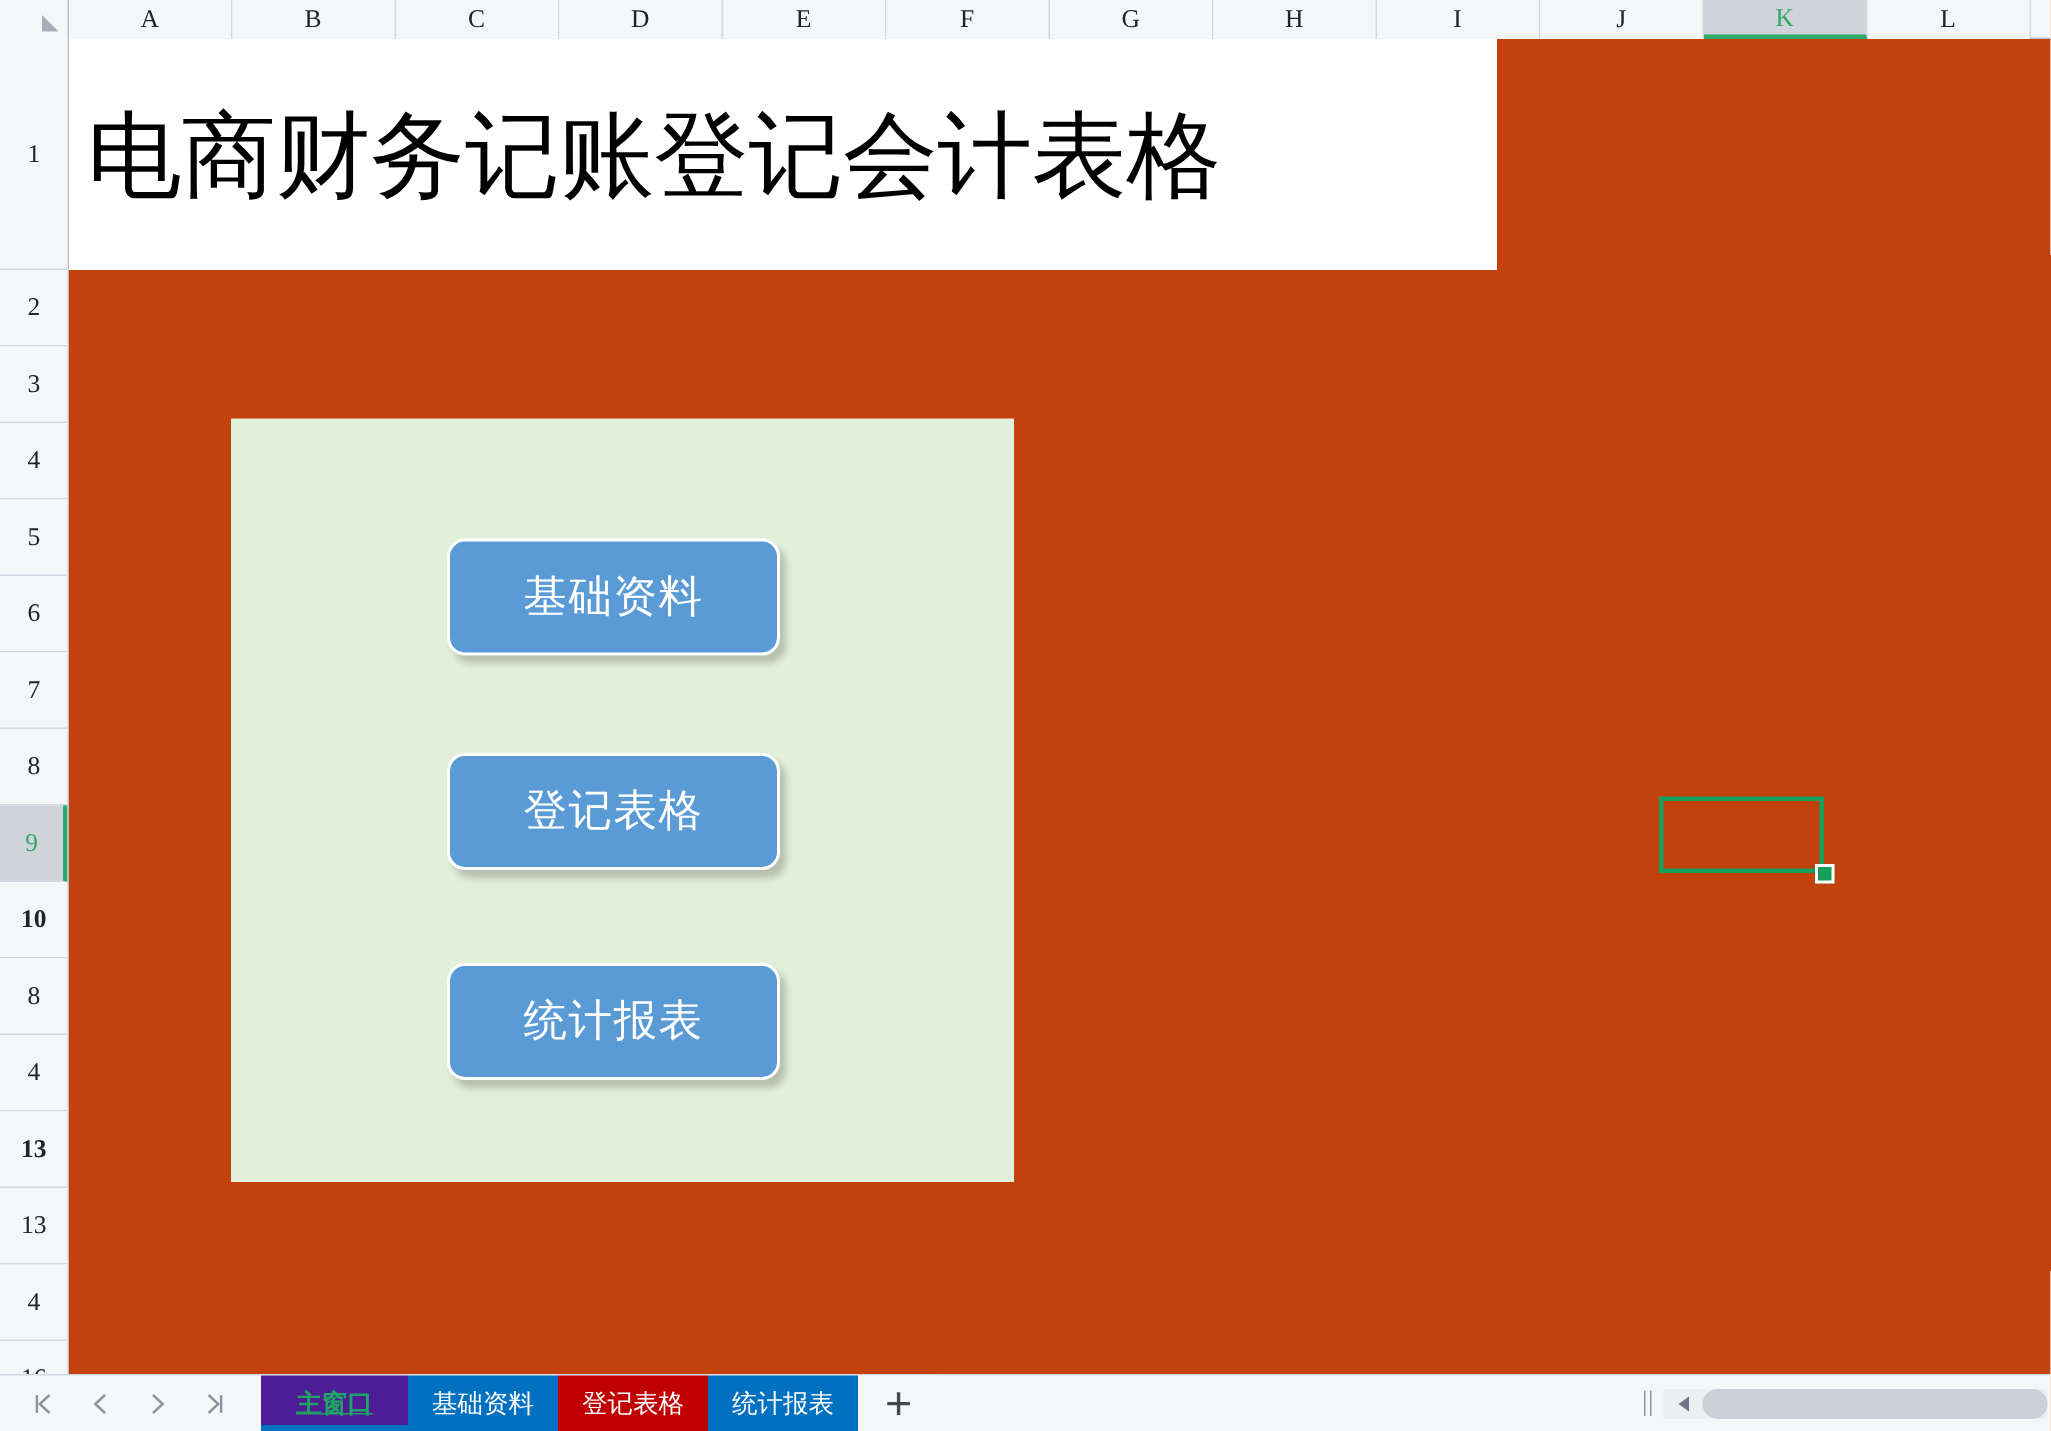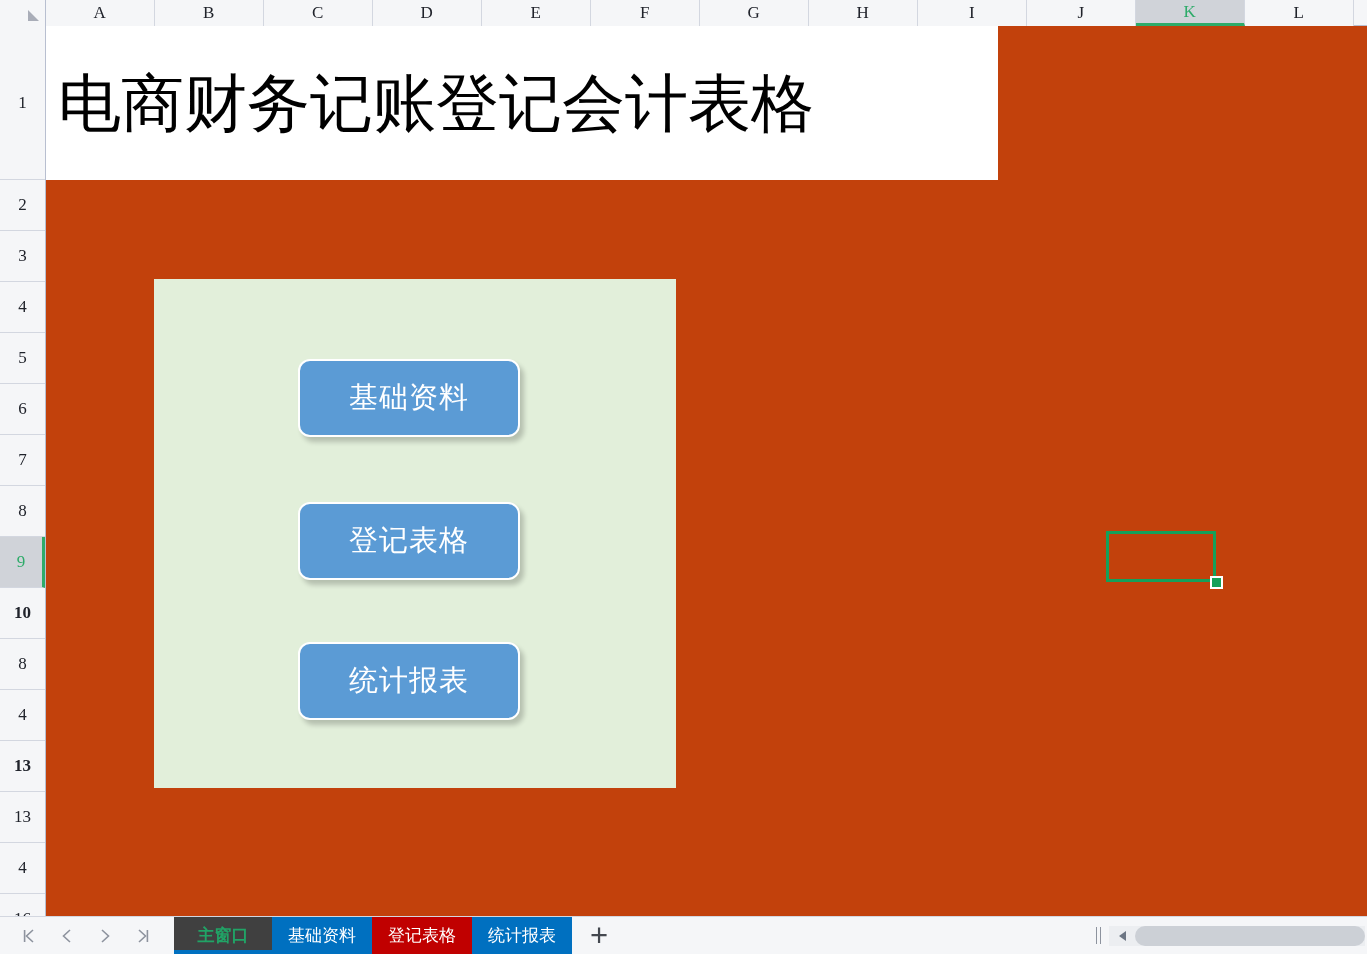--- a/index.html
+++ b/index.html
@@ -232,23 +232,24 @@
     font-family: "DejaVu Sans", "Liberation Sans", sans-serif;
     font-size: 17px;
     color: #ffffff;
     cursor: pointer;
     position: relative;
     box-sizing: border-box;
   }
   .tab.blue { background: #0070c0; }
   .tab.red  { background: #c00000; }
   .tab.active {
-    background: #404040;
+    background: #4c1d95;
     color: #21a366;
     font-weight: bold;
+    text-decoration: underline;
   }
   .tab.active::after {
     content: "";
     position: absolute;
     left: 0; right: 0; bottom: 0;
     height: 4px;
     background: #0070c0;
   }
   .add-tab {
     width: 54px;

